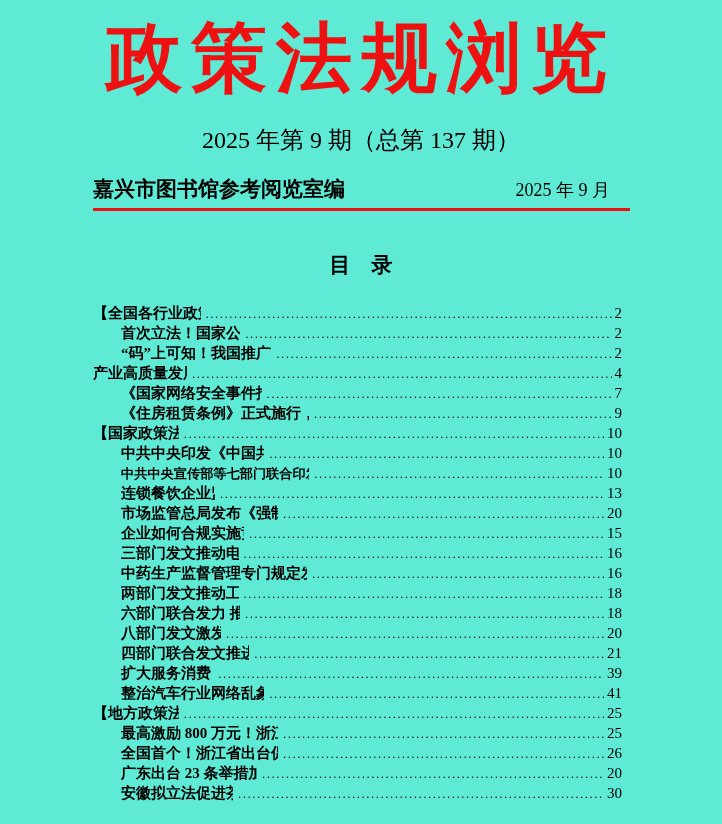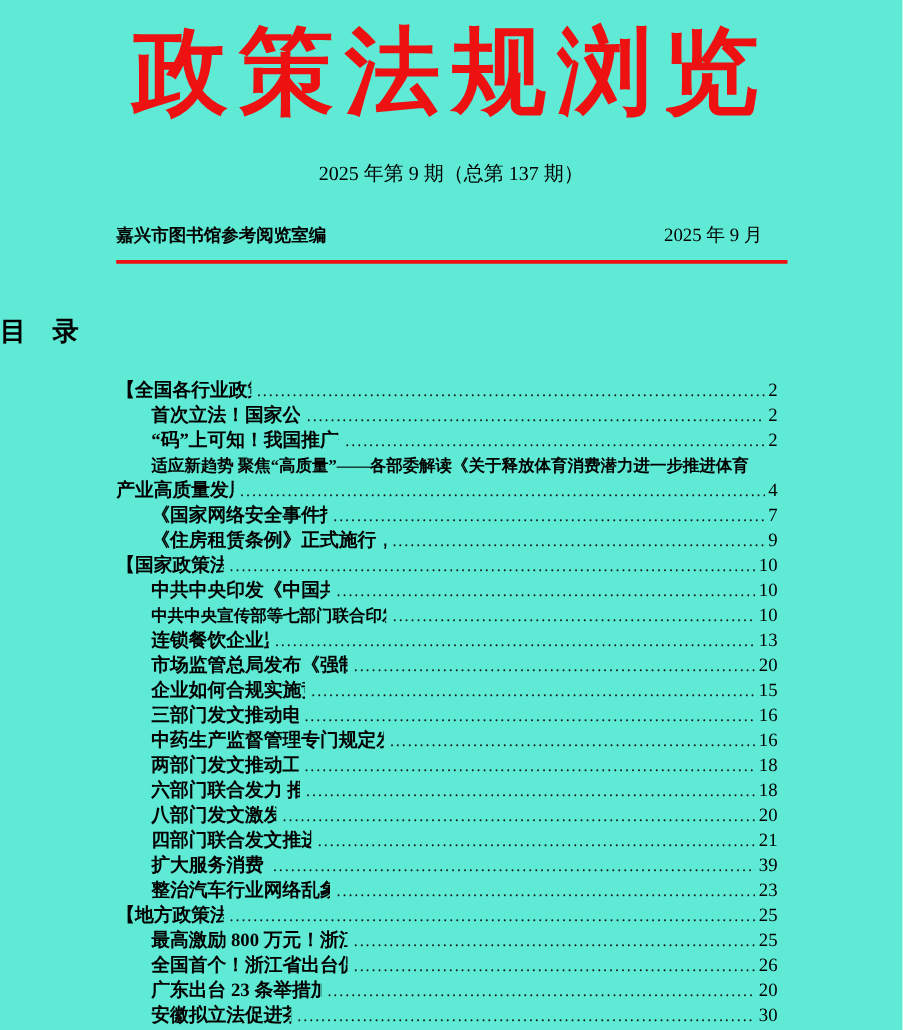--- a/index.html
+++ b/index.html
@@ -20,39 +20,40 @@
     color: var(--red);
     font-size: 76px;
     font-weight: bold;
     letter-spacing: 9px;
     line-height: 1.16;
     white-space: nowrap;
   }
   .issue-line {
     margin-top: 26px;
     text-align: center;
-    font-size: 16px;
+    font-size: 24px;
     line-height: 24px;
   }
   .byline {
     display: flex;
     justify-content: space-between;
     align-items: baseline;
     margin: 26px 92px 0 93px;
     line-height: 22px;
   }
-  .editor { font-weight: bold; font-size: 14px; }
-  .pub-date { font-size: 15px; margin-right: 20px; }
+  .editor { font-weight: bold; font-size: 21px; }
+  .pub-date { font-size: 18px; margin-right: 20px; }
   .red-rule {
     height: 3px;
     background: var(--red);
     margin: 7px 92px 0 93px;
   }
   .toc-heading {
     margin-top: 43px;
+    text-align: center;
     font-size: 21px;
     font-weight: bold;
     line-height: 22px;
   }
   .toc {
     margin: 27px 100px 0 93px;
   }
   .toc-row {
     display: flex;
     align-items: baseline;
@@ -106,23 +107,20 @@
       <div class="toc-row item">
         <span class="toc-text">首次立法！国家公园筑起“法治屏障”</span>
         <span class="dots"></span>
         <span class="page-num">2</span>
       </div>
       <div class="toc-row item">
         <span class="toc-text">“码”上可知！我国推广数字标签助力食品安全监管</span>
         <span class="dots"></span>
         <span class="page-num">2</span>
       </div>
-      <div class="toc-row item tight">
-        <span class="toc-text">适应新趋势 聚焦“高质量”——各部委解读《关于释放体育消费潜力进一步推进体育</span>
-      </div>
       <div class="toc-row item cont">
         <span class="toc-text">产业高质量发展的意见》</span>
         <span class="dots"></span>
         <span class="page-num">4</span>
       </div>
       <div class="toc-row item">
         <span class="toc-text">《国家网络安全事件报告管理办法》答记者问</span>
         <span class="dots"></span>
         <span class="page-num">7</span>
       </div>
@@ -192,21 +190,21 @@
         <span class="page-num">21</span>
       </div>
       <div class="toc-row item">
         <span class="toc-text">扩大服务消费！9 部门发文</span>
         <span class="dots"></span>
         <span class="page-num">39</span>
       </div>
       <div class="toc-row item">
         <span class="toc-text">整治汽车行业网络乱象，六部门开展专项行动！</span>
         <span class="dots"></span>
-        <span class="page-num">23</span>
+        <span class="page-num">41</span>
       </div>
       <div class="toc-row section">
         <span class="toc-text">【地方政策法规浏览】</span>
         <span class="dots"></span>
         <span class="page-num">25</span>
       </div>
       <div class="toc-row item">
         <span class="toc-text">最高激励 800 万元！浙江出台赛事经济促消费激励举措</span>
         <span class="dots"></span>
         <span class="page-num">25</span>

